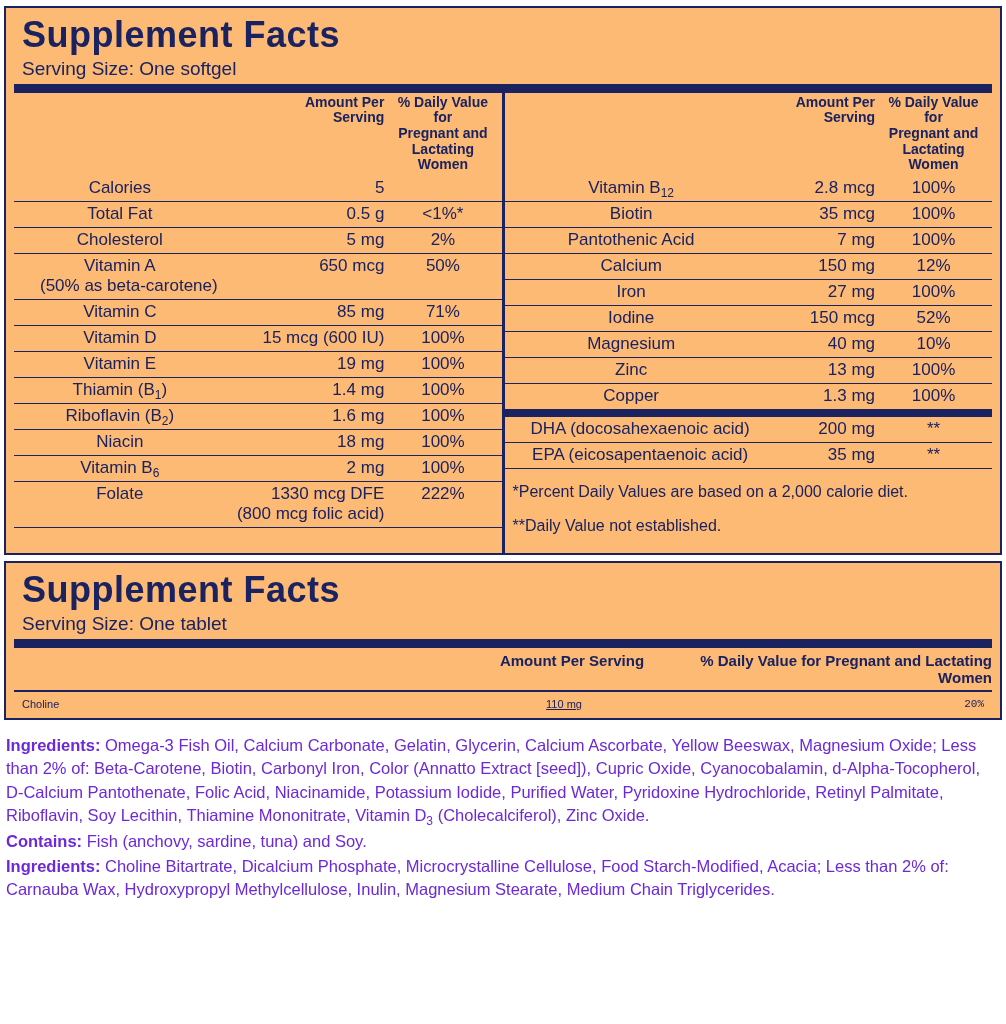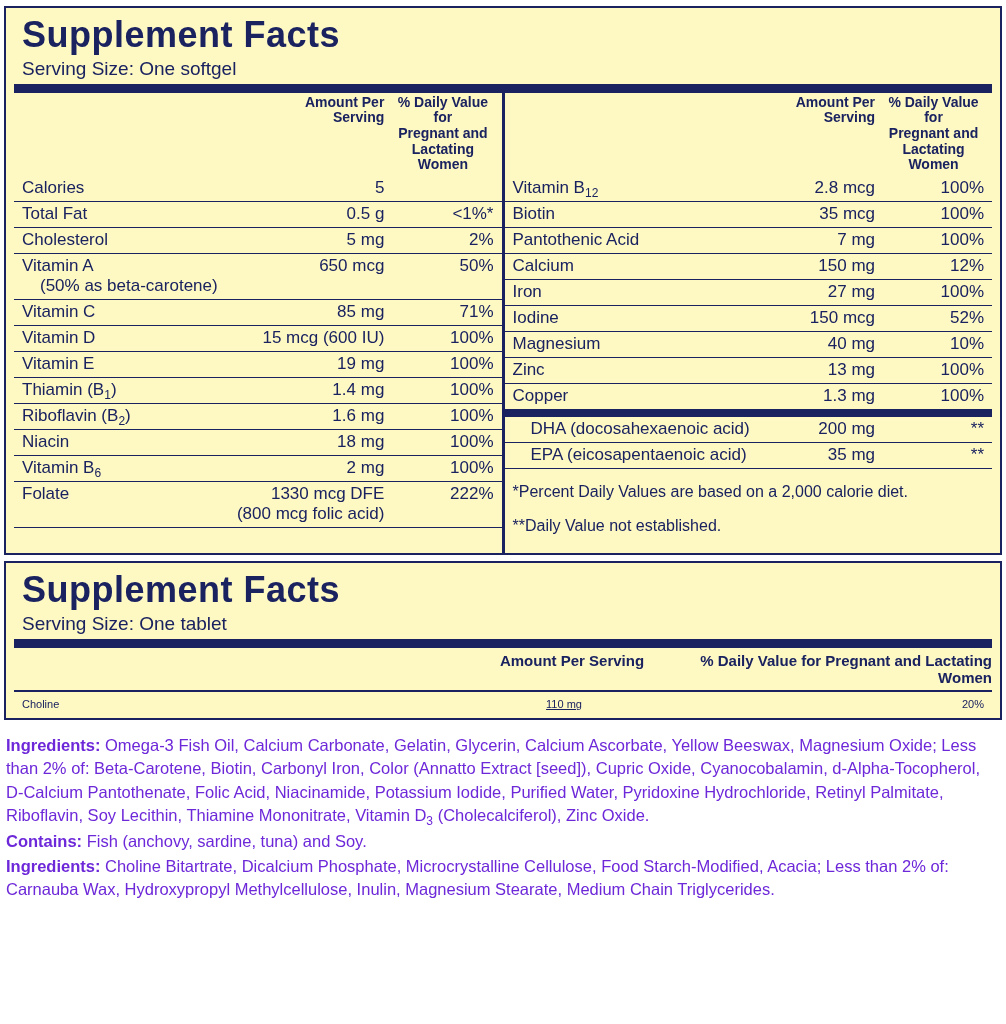--- a/index.html
+++ b/index.html
@@ -20,21 +20,21 @@
     height: 1024px;
     box-sizing: border-box;
     padding: 0;
   }
 
   
   .panel {
     box-sizing: border-box;
     border: 2px solid #1a2260;
     margin: 6px 4px 0 4px;
-    background: #fef9c3;
+    background: #fdba74;
   }
   .panel-inner {
     padding: 6px 8px 0 8px;
   }
 
   .sf-title {
     font-size: 36px;
     font-weight: bold;
     letter-spacing: 0.5px;
     line-height: 1.05;
@@ -82,30 +82,30 @@
   }
   table.facts td, table.facts th {
     vertical-align: top;
     padding: 2px 4px 3px 4px;
     border-bottom: 1px solid #1a2260;
   }
   table.facts tr.no-border td {
     border-bottom: none;
   }
   table.facts td.name {
-    text-align: left;
+    text-align: center;
     white-space: nowrap;
     padding-left: 8px;
   }
   table.facts td.amount {
     text-align: right;
     white-space: nowrap;
   }
   table.facts td.dv {
-    text-align: right;
+    text-align: center;
     white-space: nowrap;
     padding-right: 8px;
   }
   .hdr-row th {
     font-size: 14px;
     font-weight: bold;
     line-height: 1.12;
     border-bottom: none !important;
     padding-bottom: 6px;
     vertical-align: bottom;
@@ -153,21 +153,21 @@
   .panel2 .hdr2 .h-amt { width: 240px; text-align: center; }
   .panel2 .hdr2 .h-dv { width: 300px; text-align: right; }
 
   .panel2 .row2 {
     display: flex;
     font-size: 11px;
     padding: 6px 8px 8px 8px;
   }
   .panel2 .row2 .nm { flex: 1 1 auto; padding-left: 8px;}
   .panel2 .row2 .amt { width: 240px; text-align: center; text-decoration: underline; }
-  .panel2 .row2 .dv { width: 300px; text-align: right; padding-right: 8px;}
+  .panel2 .row2 .dv { width: 300px; text-align: right; padding-right: 8px; font-family: Liberation Mono, monospace;}
 
   
   .ingredients {
     margin: 14px 6px 0 6px;
     font-size: 16.5px;
     line-height: 1.42;
     color: #6d28d9;
   }
   .ingredients p {
     margin: 0 0 2px 0;

